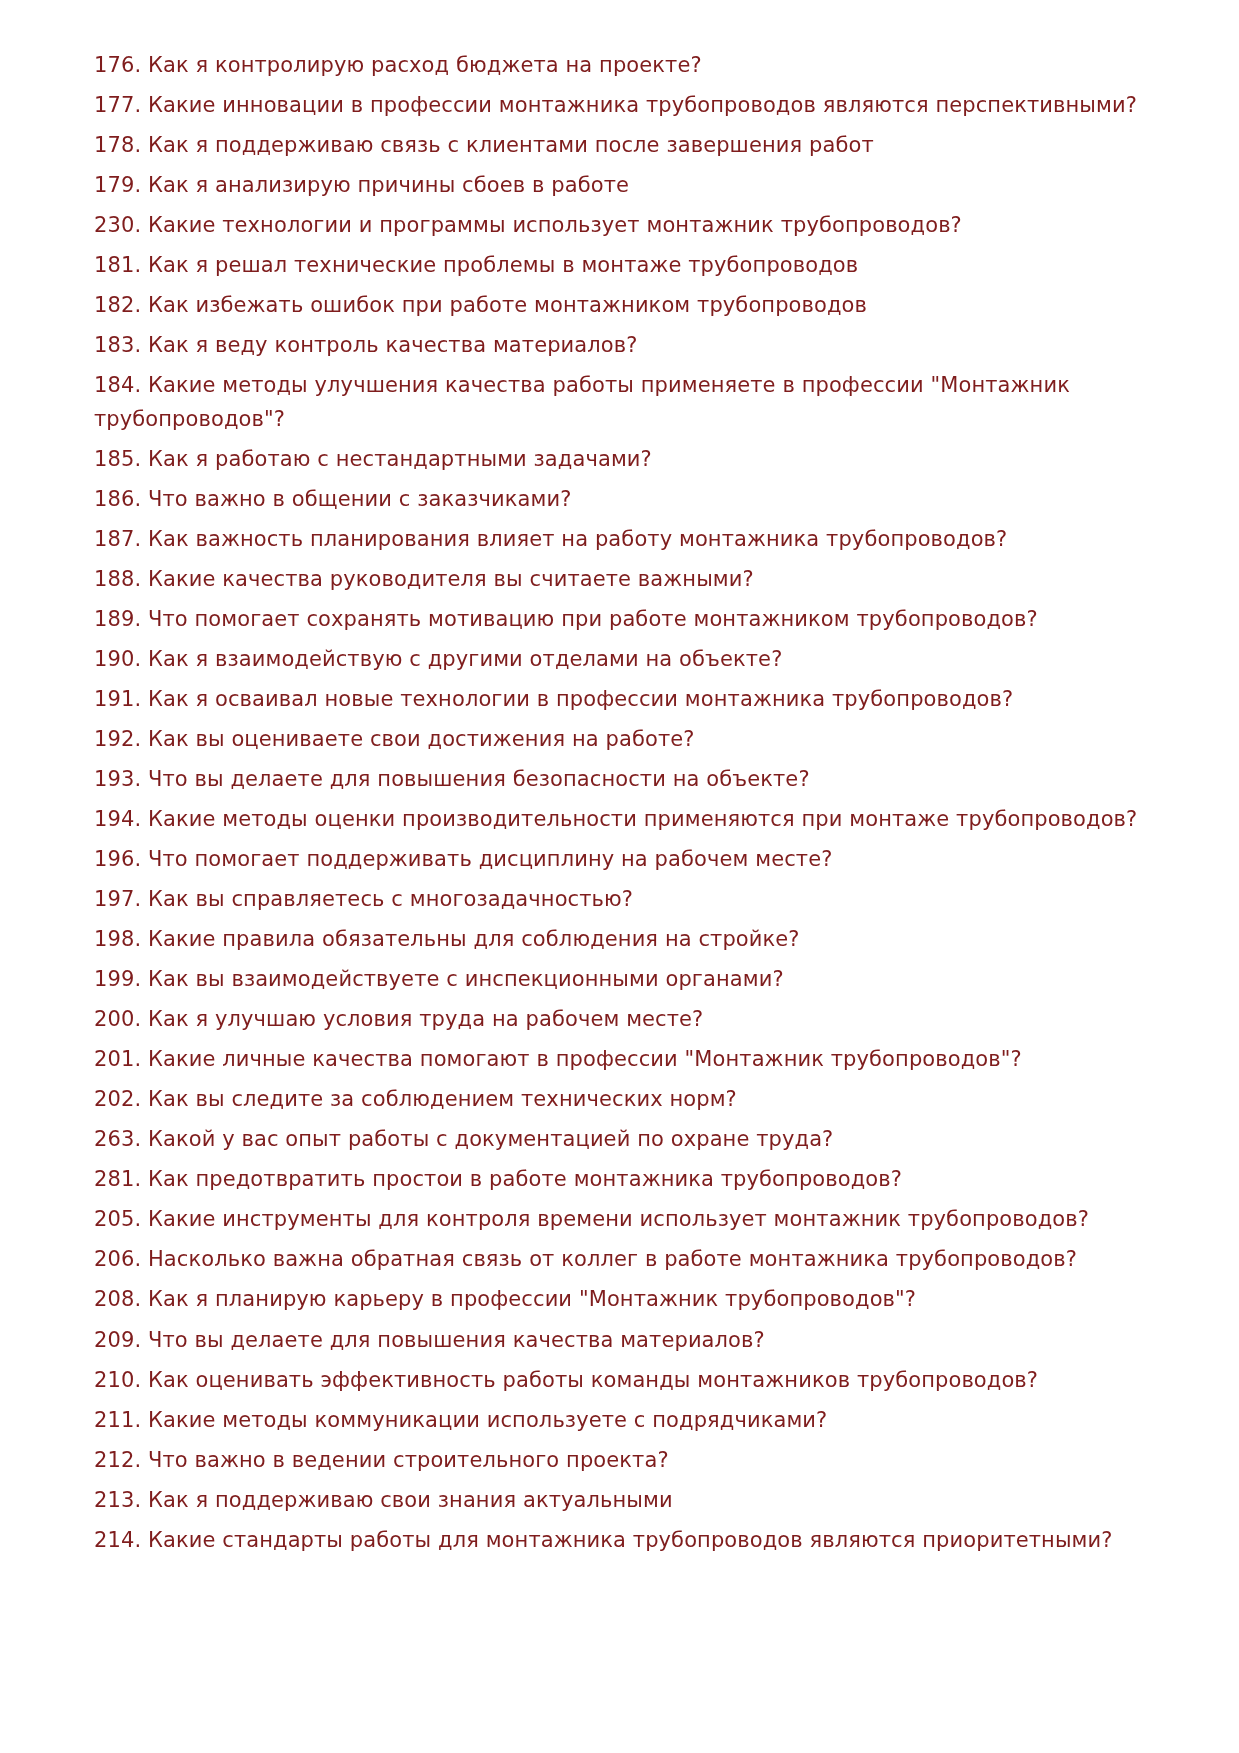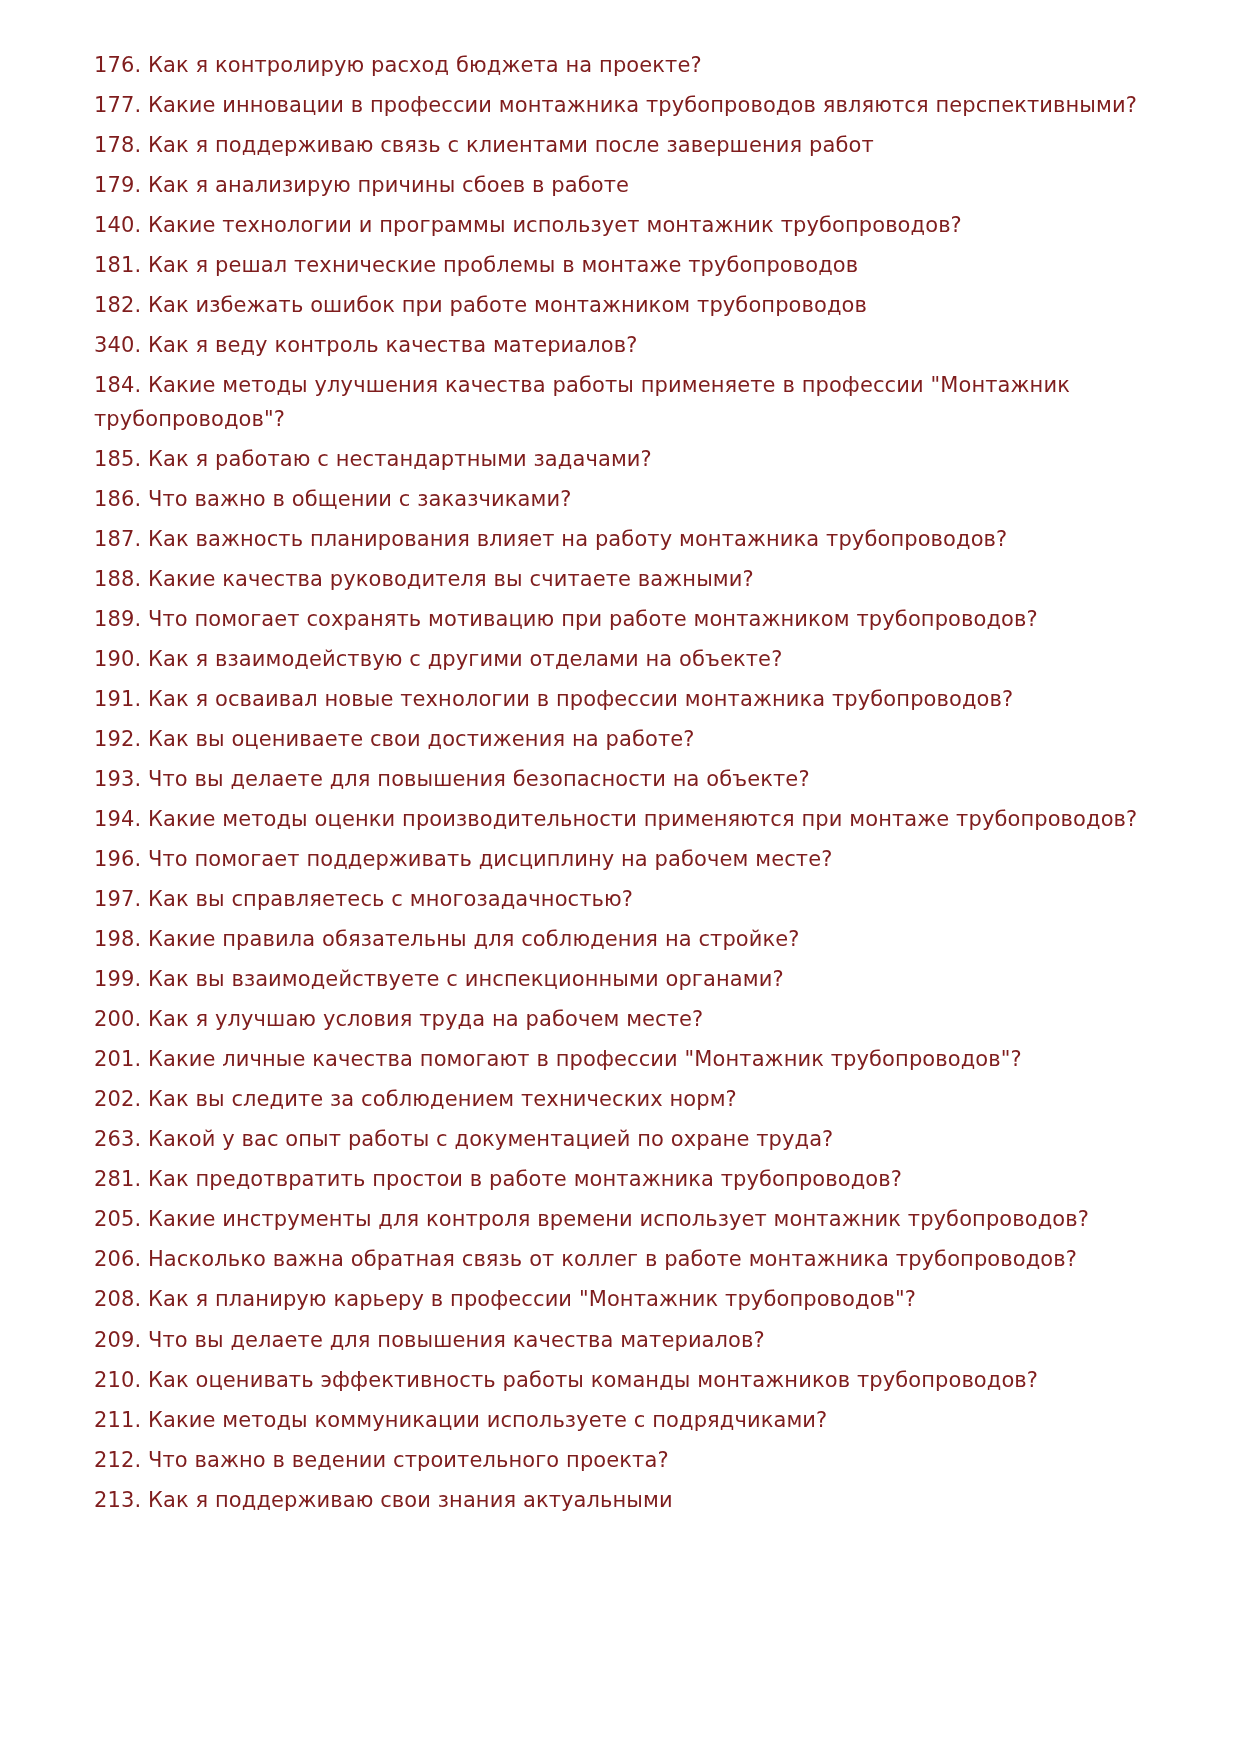--- a/index.html
+++ b/index.html
@@ -41,24 +41,24 @@
 </style>
 </head>
 <body>
 
 <div class="page">
   <ul class="question-list">
     <li class="question-item">176. Как я контролирую расход бюджета на проекте?</li>
     <li class="question-item">177. Какие инновации в профессии монтажника трубопроводов являются перспективными?</li>
     <li class="question-item">178. Как я поддерживаю связь с клиентами после завершения работ</li>
     <li class="question-item">179. Как я анализирую причины сбоев в работе</li>
-    <li class="question-item">140. Какие технологии и программы использует монтажник трубопроводов?</li>
+    <li class="question-item">230. Какие технологии и программы использует монтажник трубопроводов?</li>
     <li class="question-item">181. Как я решал технические проблемы в монтаже трубопроводов</li>
     <li class="question-item">182. Как избежать ошибок при работе монтажником трубопроводов</li>
-    <li class="question-item">340. Как я веду контроль качества материалов?</li>
+    <li class="question-item">183. Как я веду контроль качества материалов?</li>
     <li class="question-item">184. Какие методы улучшения качества работы применяете в профессии "Монтажник трубопроводов"?</li>
     <li class="question-item">185. Как я работаю с нестандартными задачами?</li>
     <li class="question-item">186. Что важно в общении с заказчиками?</li>
     <li class="question-item">187. Как важность планирования влияет на работу монтажника трубопроводов?</li>
     <li class="question-item">188. Какие качества руководителя вы считаете важными?</li>
     <li class="question-item">189. Что помогает сохранять мотивацию при работе монтажником трубопроводов?</li>
     <li class="question-item">190. Как я взаимодействую с другими отделами на объекте?</li>
     <li class="question-item">191. Как я осваивал новые технологии в профессии монтажника трубопроводов?</li>
     <li class="question-item">192. Как вы оцениваете свои достижения на работе?</li>
     <li class="question-item">193. Что вы делаете для повышения безопасности на объекте?</li>
@@ -73,14 +73,15 @@
     <li class="question-item">263. Какой у вас опыт работы с документацией по охране труда?</li>
     <li class="question-item">281. Как предотвратить простои в работе монтажника трубопроводов?</li>
     <li class="question-item">205. Какие инструменты для контроля времени использует монтажник трубопроводов?</li>
     <li class="question-item">206. Насколько важна обратная связь от коллег в работе монтажника трубопроводов?</li>
     <li class="question-item">208. Как я планирую карьеру в профессии "Монтажник трубопроводов"?</li>
     <li class="question-item">209. Что вы делаете для повышения качества материалов?</li>
     <li class="question-item">210. Как оценивать эффективность работы команды монтажников трубопроводов?</li>
     <li class="question-item">211. Какие методы коммуникации используете с подрядчиками?</li>
     <li class="question-item">212. Что важно в ведении строительного проекта?</li>
     <li class="question-item">213. Как я поддерживаю свои знания актуальными</li>
+    <li class="question-item">214. Какие стандарты работы для монтажника трубопроводов являются приоритетными?</li>
   </ul>
 </div>
 
 </body></html>

